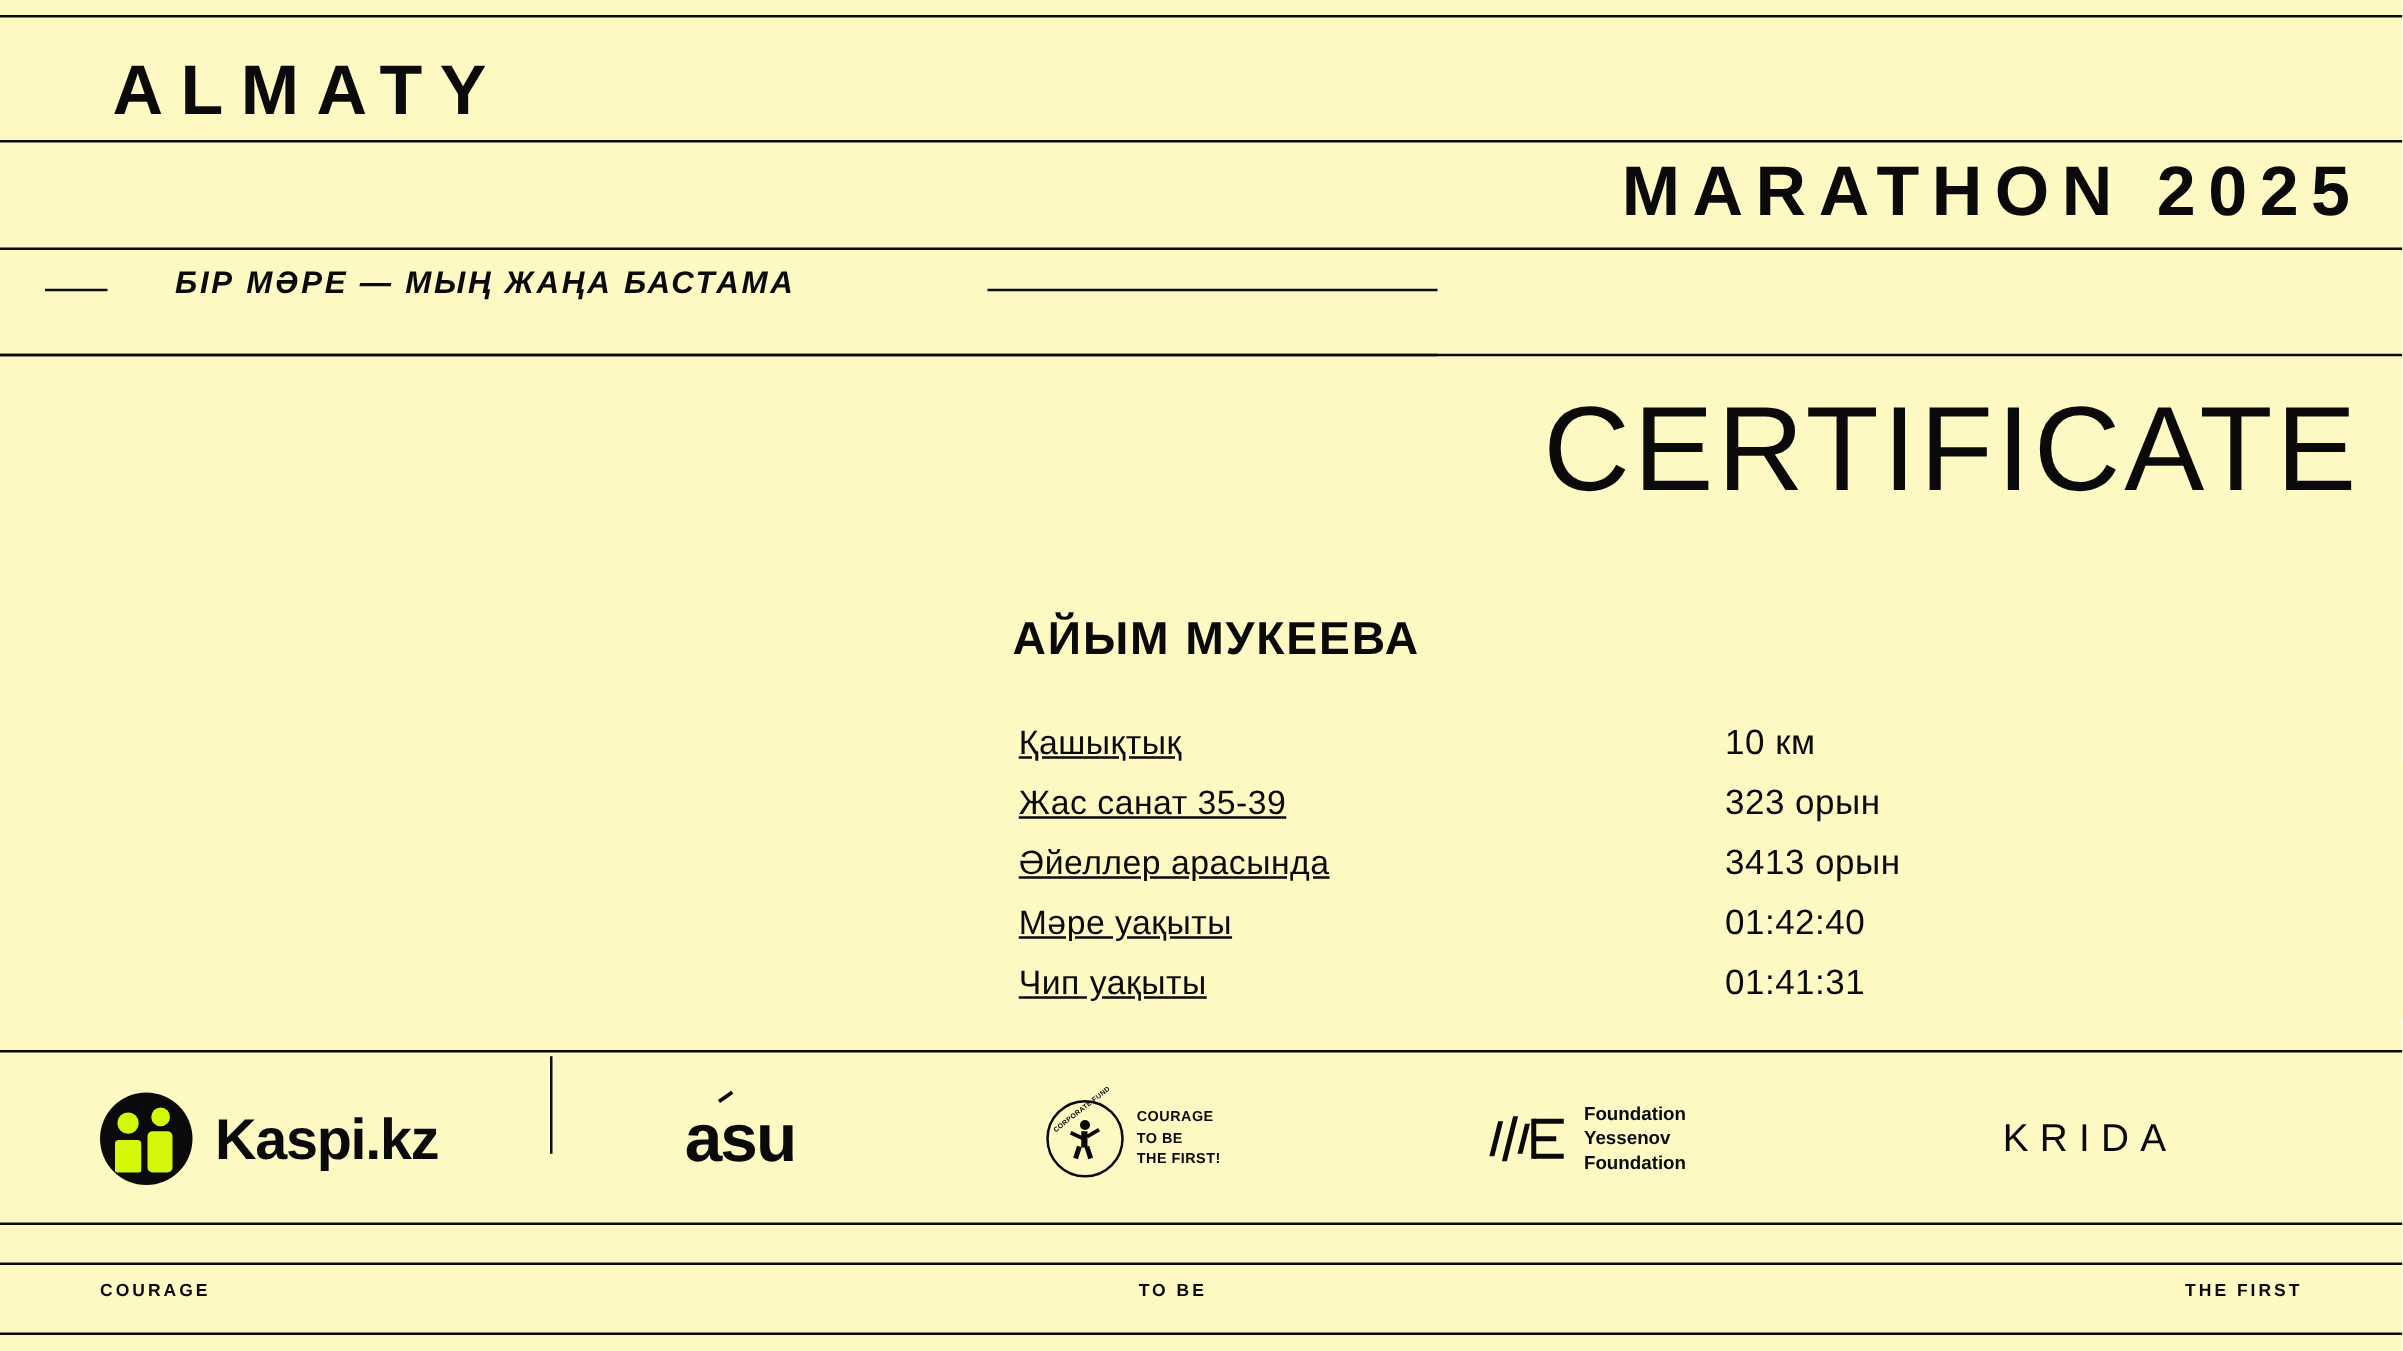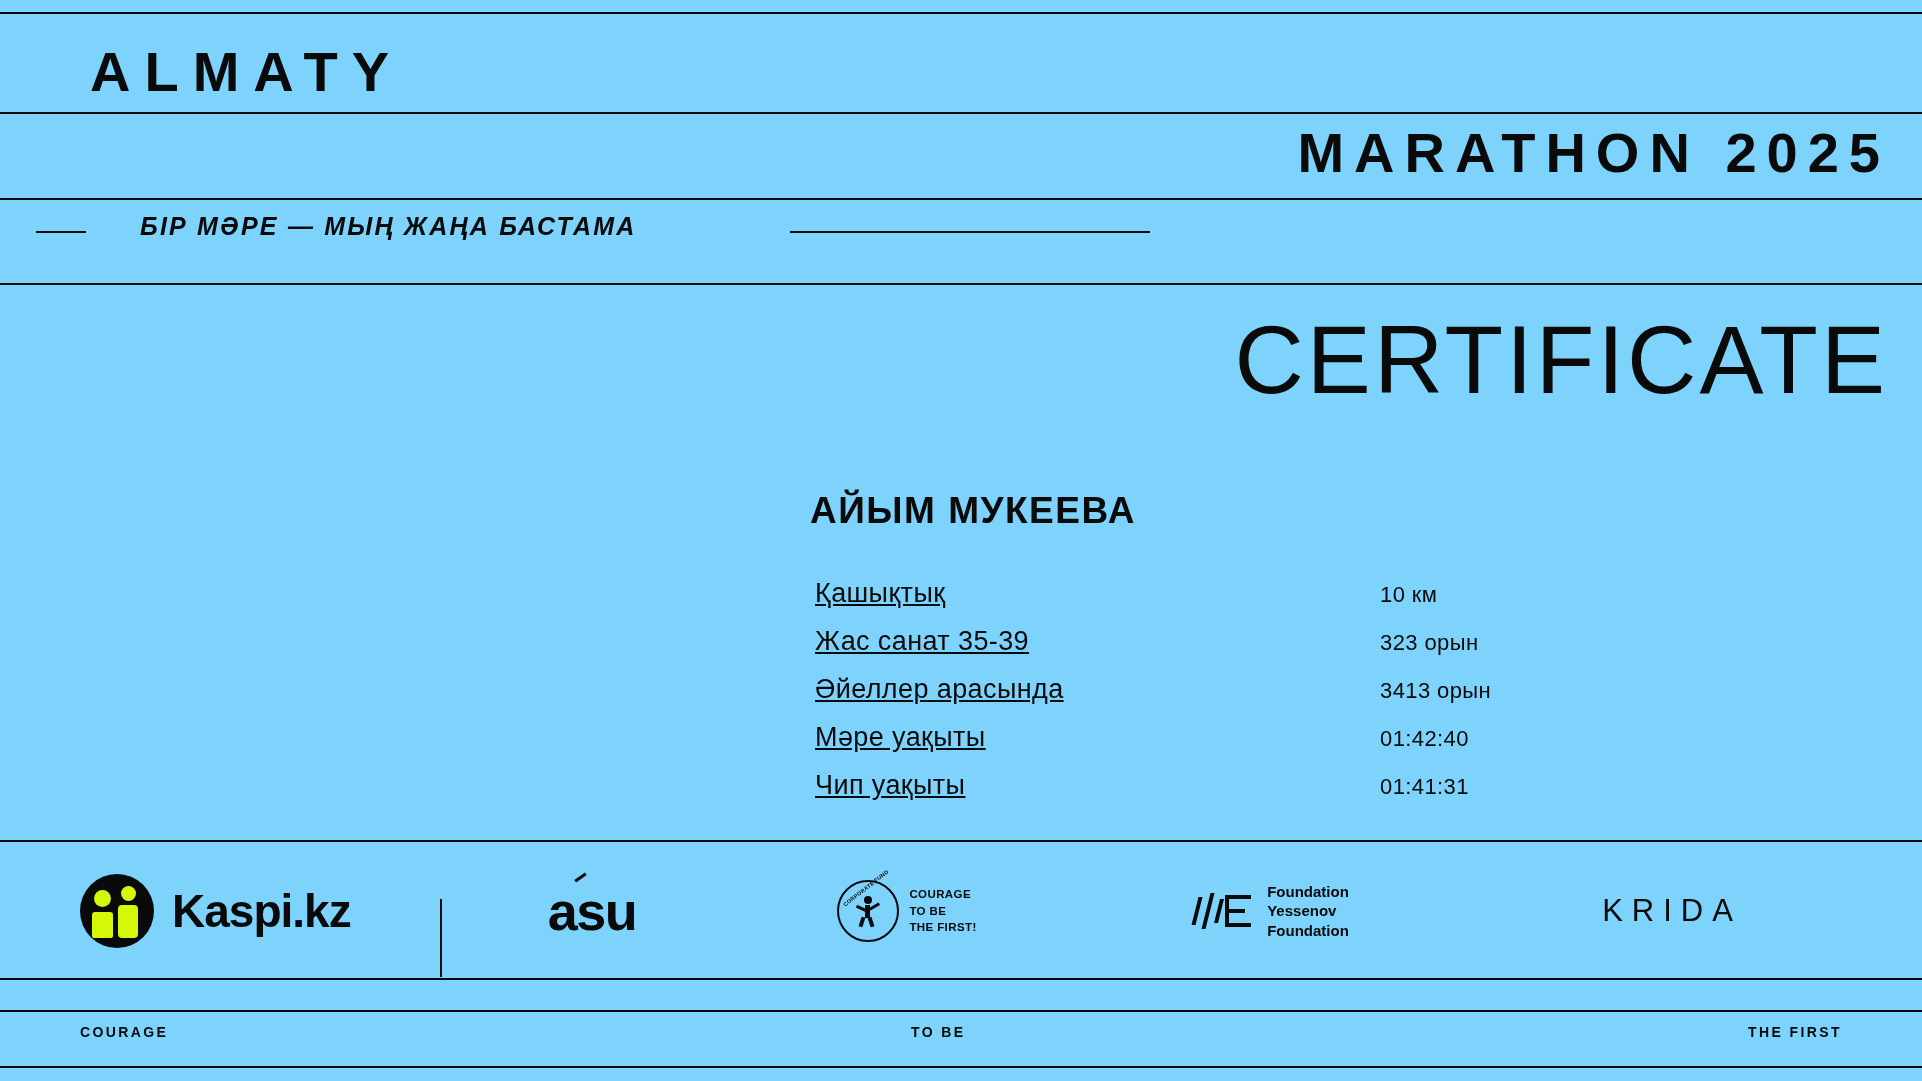--- a/index.html
+++ b/index.html
@@ -9,21 +9,21 @@
     width: 1922px;
     height: 1081px;
     background: #ffffff;
     font-family: "Liberation Sans", sans-serif;
   }
 
   .cert {
     position: relative;
     width: 1922px;
     height: 1081px;
-    background: #7dd3fc;
+    background: #fef9c3;
     overflow: hidden;
   }
 
   
   .rule {
     position: absolute;
     left: 0;
     width: 1922px;
     height: 2px;
     background: #0a0a0a;
@@ -128,35 +128,35 @@
     height: 48px;
   }
   .res-label {
     width: 565px;
     font-size: 27px;
     color: #0a0a0a;
     letter-spacing: 0.4px;
     text-decoration: underline;
   }
   .res-value {
-    font-size: 22px;
+    font-size: 28px;
     color: #0a0a0a;
     letter-spacing: 0.4px;
     text-align: center;
   }
 
   
   .sponsors {
     position: absolute;
     top: 845px;
     left: 0;
     width: 1922px;
     height: 132px;
     display: flex;
-    align-items: flex-end;
+    align-items: flex-start;
   }
 
   .sp {
     display: flex;
     align-items: center;
     justify-content: center;
     height: 132px;
   }
 
   .sp-kaspi   { width: 440px; padding-left: 80px; justify-content: flex-start; }

